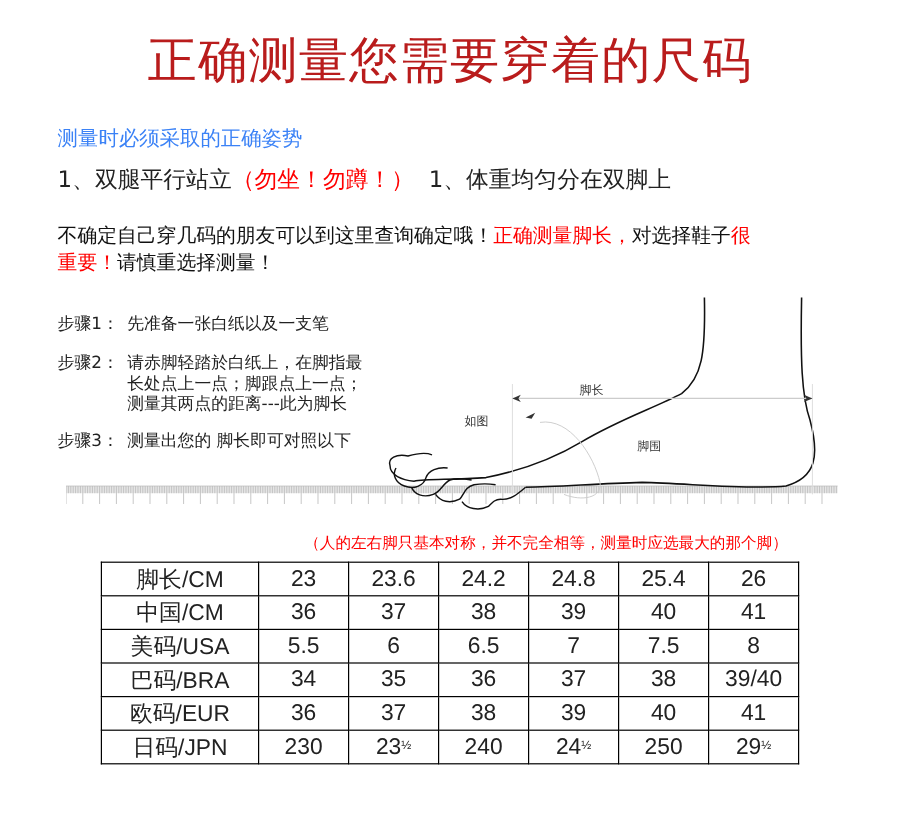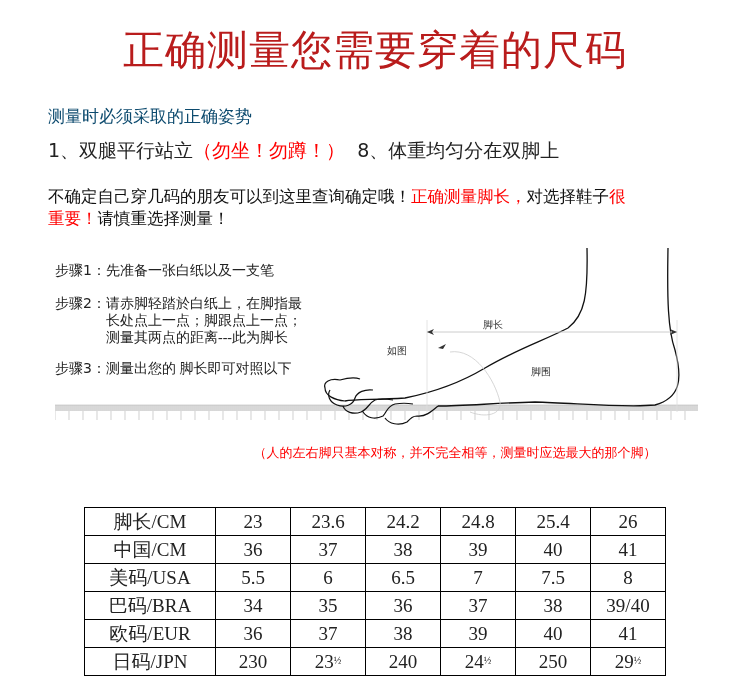--- a/index.html
+++ b/index.html
@@ -5,50 +5,50 @@
   html, body { margin:0; padding:0; }
   body {
     width:750px; height:698px; background:#ffffff; position:relative; overflow:hidden;
     font-family:"DejaVu Sans","Liberation Sans",sans-serif; color:#222;
   }
   .abs { position:absolute; }
   .title {
     left:0; width:750px; top:24px; text-align:center;
     font-size:41px; color:#b91c1c; letter-spacing:1px; line-height:52px;
   }
-  .posture-head { left:48px; top:104px; font-size:17px; color:#0c4a6e; line-height:24px; }
+  .posture-head { left:48px; top:104px; font-size:17px; color:#3b82f6; line-height:24px; }
   .posture-line { left:48px; top:137px; font-size:19px; color:#222; line-height:26px; white-space:nowrap; }
   .red { color:#ff0000; }
   .notice { left:48px; top:186px; width:580px; font-size:16.5px; line-height:22px; color:#111; }
   .steps { left:48px; top:262px; font-size:14px; line-height:17px; color:#222; }
   .step { position:absolute; left:0; white-space:nowrap; }
-  .step .label { display:inline-block; width:58px;text-align:right; }
-  .step .body { display:inline-block; vertical-align:top;font-family:Liberation Serif, serif; }
+  .step .label { display:inline-block; width:58px; }
+  .step .body { display:inline-block; vertical-align:top; }
   .diagram { left:55px; top:240px; width:655px; height:190px; }
   .caution { left:0; width:750px; top:444px; text-align:center; font-size:13px; color:#ff0000; padding-left:160px; box-sizing:border-box; }
   table.size {
-    position:absolute; left:84px; top:507px; border-collapse:collapse;
-    font-family:Liberation Serif, serif;
+    position:absolute; left:84px; top:468px; border-collapse:collapse;
+    font-family:Liberation Sans, sans-serif;
   }
   table.size td {
     border:1.5px solid #000; height:27px; padding:0; text-align:center;
     font-size:19px; color:#222;
   }
   table.size td.head { width:130px; }
   table.size td.val { width:74px; }
   .frac { font-size:10px; vertical-align:4px; }
 </style>
 </head>
 <body>
 
 <div class="abs title">正确测量您需要穿着的尺码</div>
 
 <div class="abs posture-head">测量时必须采取的正确姿势</div>
 <div class="abs posture-line">
-  <span>1、双腿平行站立</span><span class="red">（勿坐！勿蹲！）</span>&nbsp;&nbsp;<span>8、体重均匀分在双脚上</span>
+  <span>1、双腿平行站立</span><span class="red">（勿坐！勿蹲！）</span>&nbsp;&nbsp;<span>1、体重均匀分在双脚上</span>
 </div>
 
 <div class="abs notice">
   <span>不确定自己穿几码的朋友可以到这里查询确定哦！</span><span class="red">正确测量脚长，</span><span>对选择鞋子</span><span class="red">很重要！</span><span>请慎重选择测量！</span>
 </div>
 
 <svg class="abs diagram" viewBox="0 0 655 190" width="655" height="190">
 
   <g>
     <rect x="0" y="165" width="643" height="6" fill="#e6e6e6"></rect>

